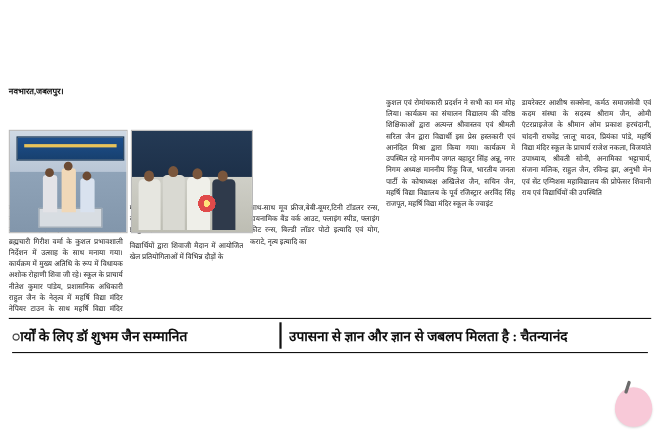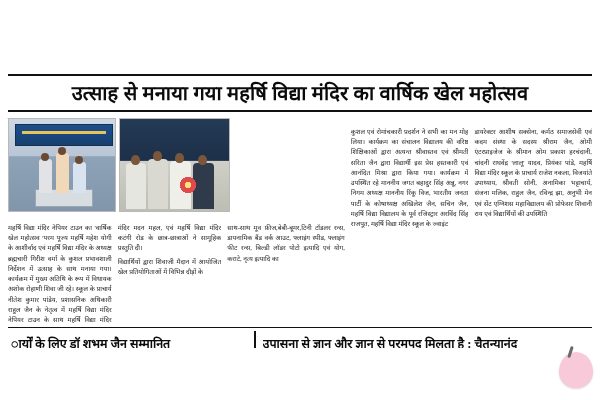--- a/index.html
+++ b/index.html
@@ -216,23 +216,20 @@
     position:absolute; left:0; right:0; bottom:0; height:52px; background:#fff;
   }
 </style>
 </head>
 <body>
 
 <div class="page">
 
   <div class="top-margin"></div>
 
-  <div class="headline-band">
-    <div class="headline">उत्साह से मनाया गया महर्षि विद्या मंदिर का वार्षिक खेल महोत्सव</div>
-  </div>
 
   <div class="byline-row">
     <span class="byline">नवभारत,जबलपुर।</span>
   </div>
 
   <div class="body-wrap">
     <div class="col c1">
       <div style="height:96px"></div>
       <p>महर्षि विद्या मंदिर नेपियर टाउन का 'वार्षिक खेल महोत्सव 'परम पूज्य महर्षि महेश योगी के आशीर्वाद एवं महर्षि विद्या मंदिर के अध्यक्ष ब्रह्मचारी गिरीश वर्मा के कुशल प्रभावशाली निर्देशन में उत्साह के साथ मनाया गया। कार्यक्रम में मुख्य अतिथि के रूप में विधायक अशोक रोहाणी शिवा जी रहे। स्कूल के प्राचार्य नीतेश कुमार पांडेय, प्रशासनिक अधिकारी राहुल जैन के नेतृत्व में महर्षि विद्या मंदिर नेपियर टाउन के साथ महर्षि विद्या मंदिर महाराजपुर, महर्षि</p>
     </div>
@@ -278,19 +275,19 @@
       <div class="ph2-flower"></div>
       <div class="ph2-cap"></div>
     </div>
   </div>
 
   <div class="rule"></div>
 
   <div class="bottom-band">
     <div class="bh bh-left">ार्यों के लिए डॉ शुभम जैन सम्मानित</div>
     <div class="bh-sep"></div>
-    <div class="bh bh-right">उपासना से ज्ञान और ज्ञान से परमपद मिलता है : चैतन्यानंद</div>
+    <div class="bh bh-right">उपासना से ज्ञान और ज्ञान से जबलप मिलता है : चैतन्यानंद</div>
   </div>
 
   <div class="bottom-white"></div>
   <div class="sticker"></div>
 
 </div>
 
 </body></html>

